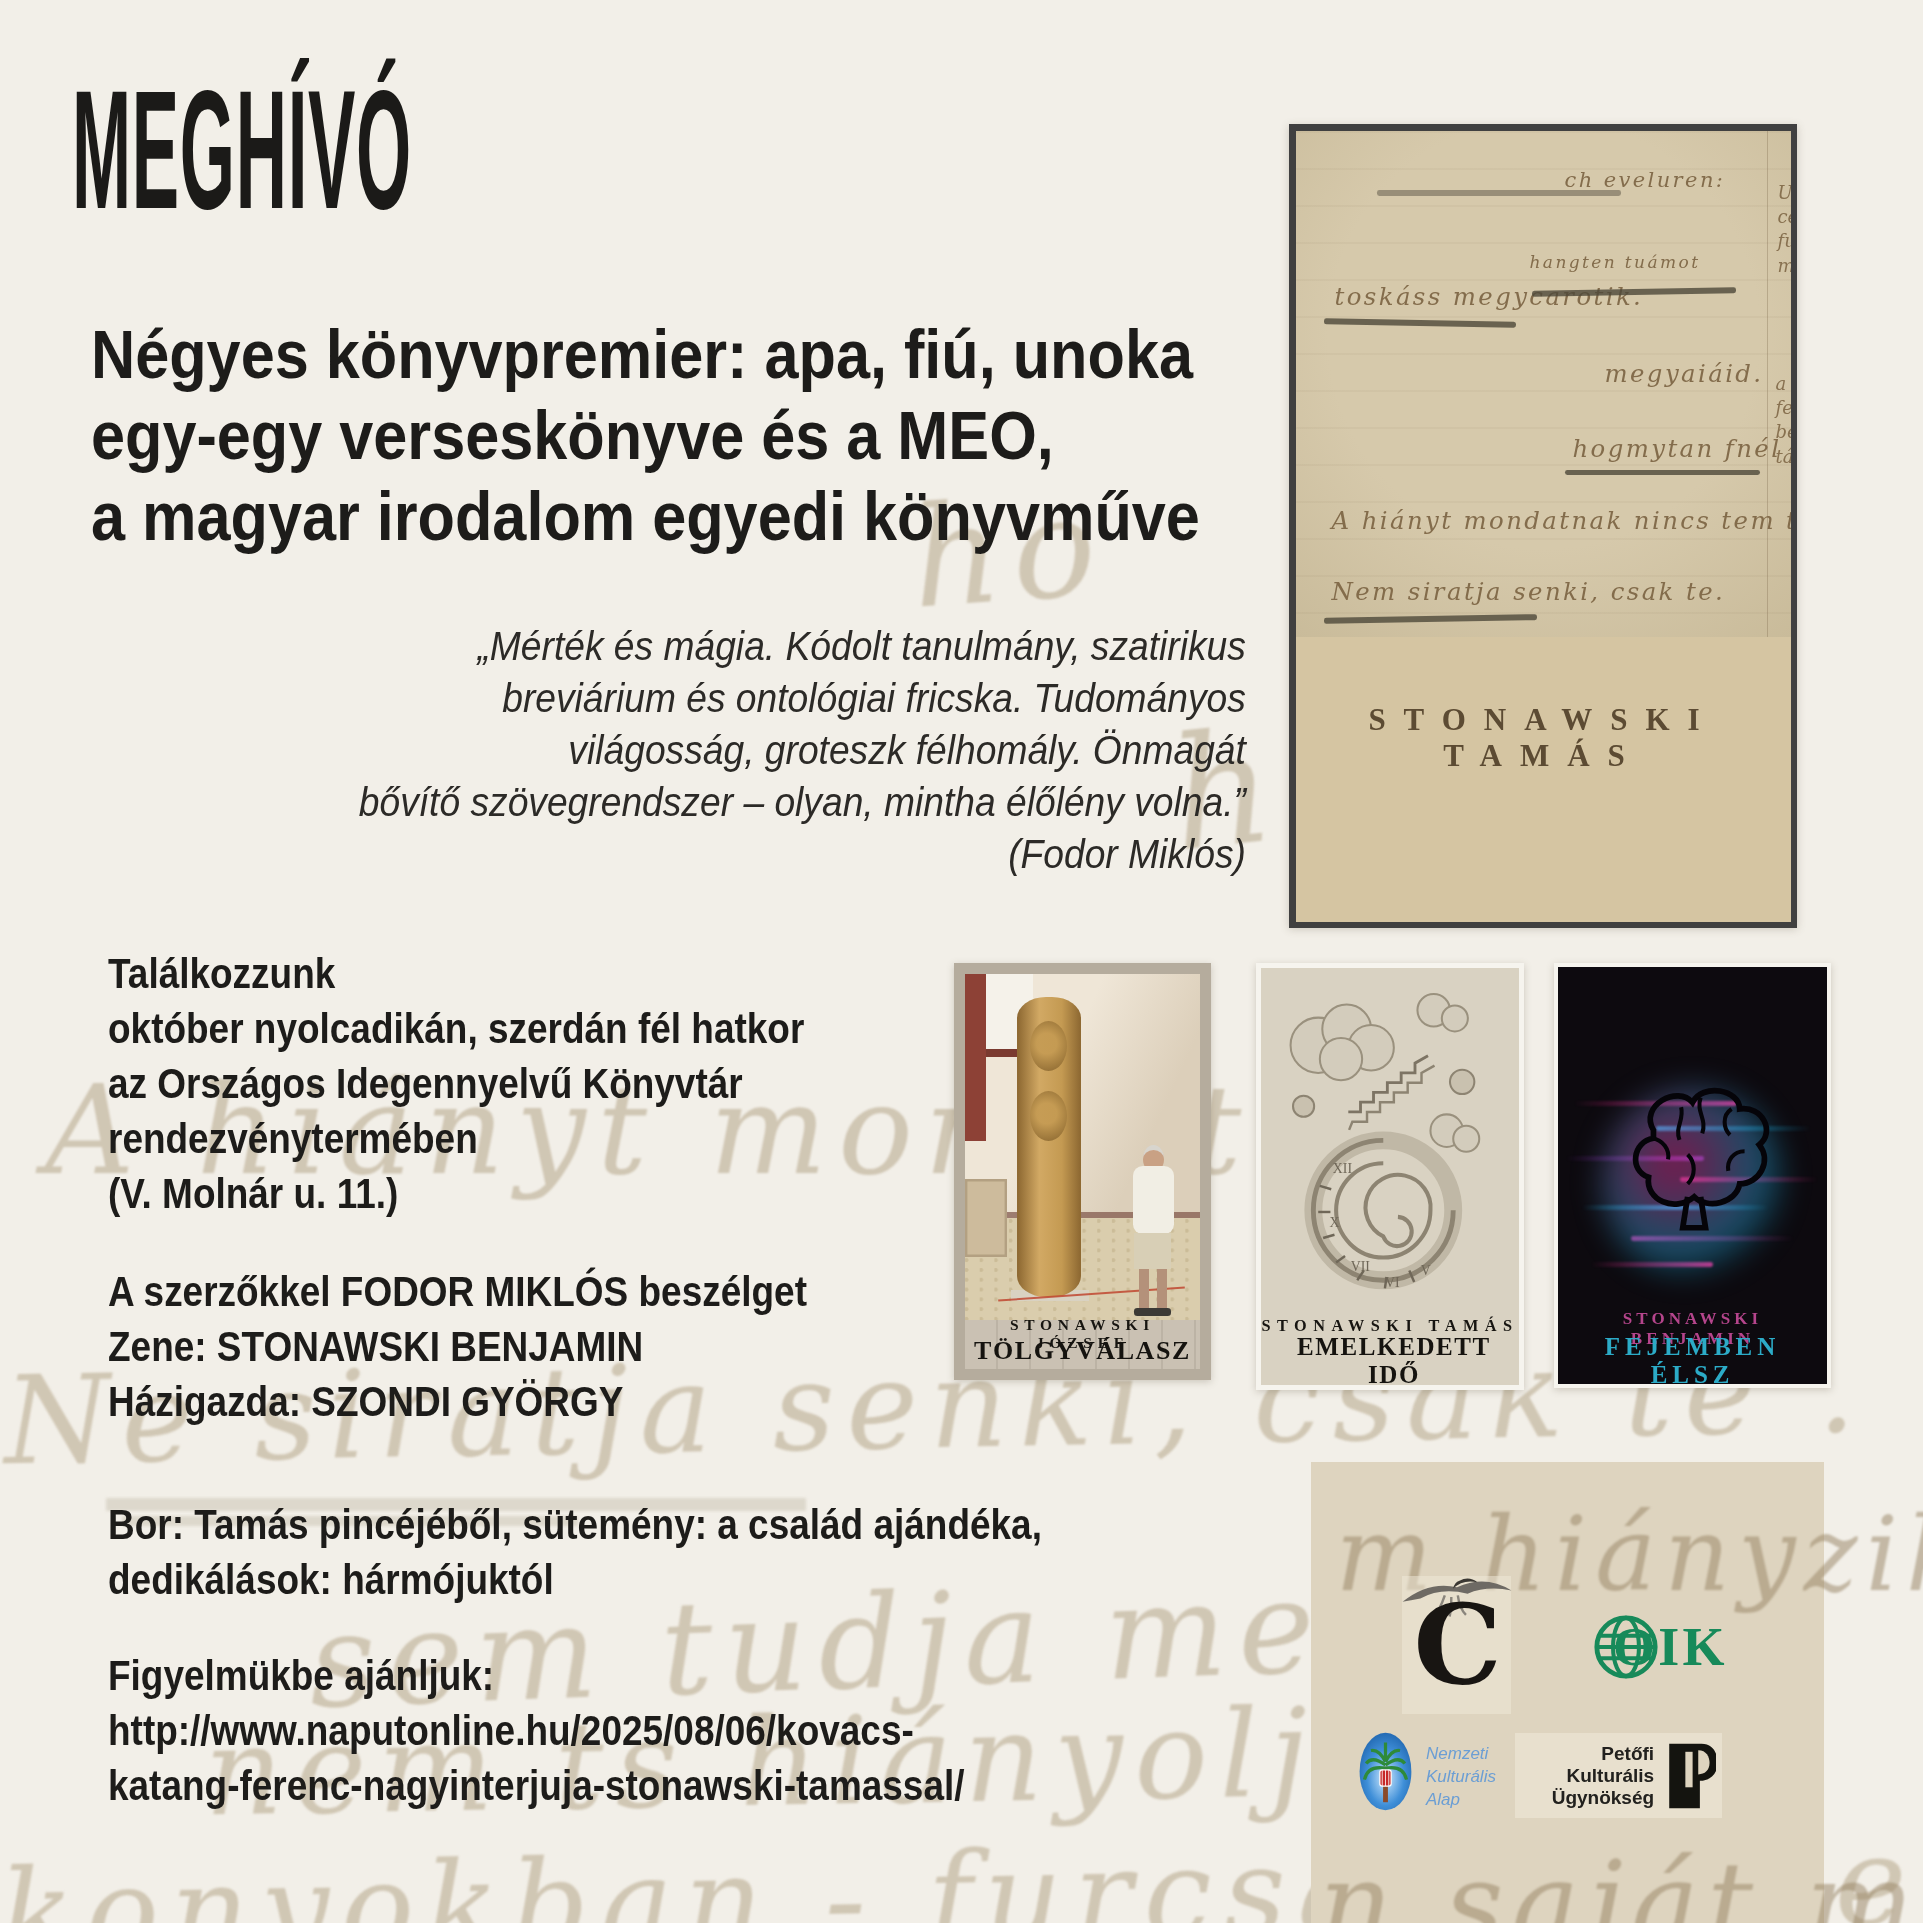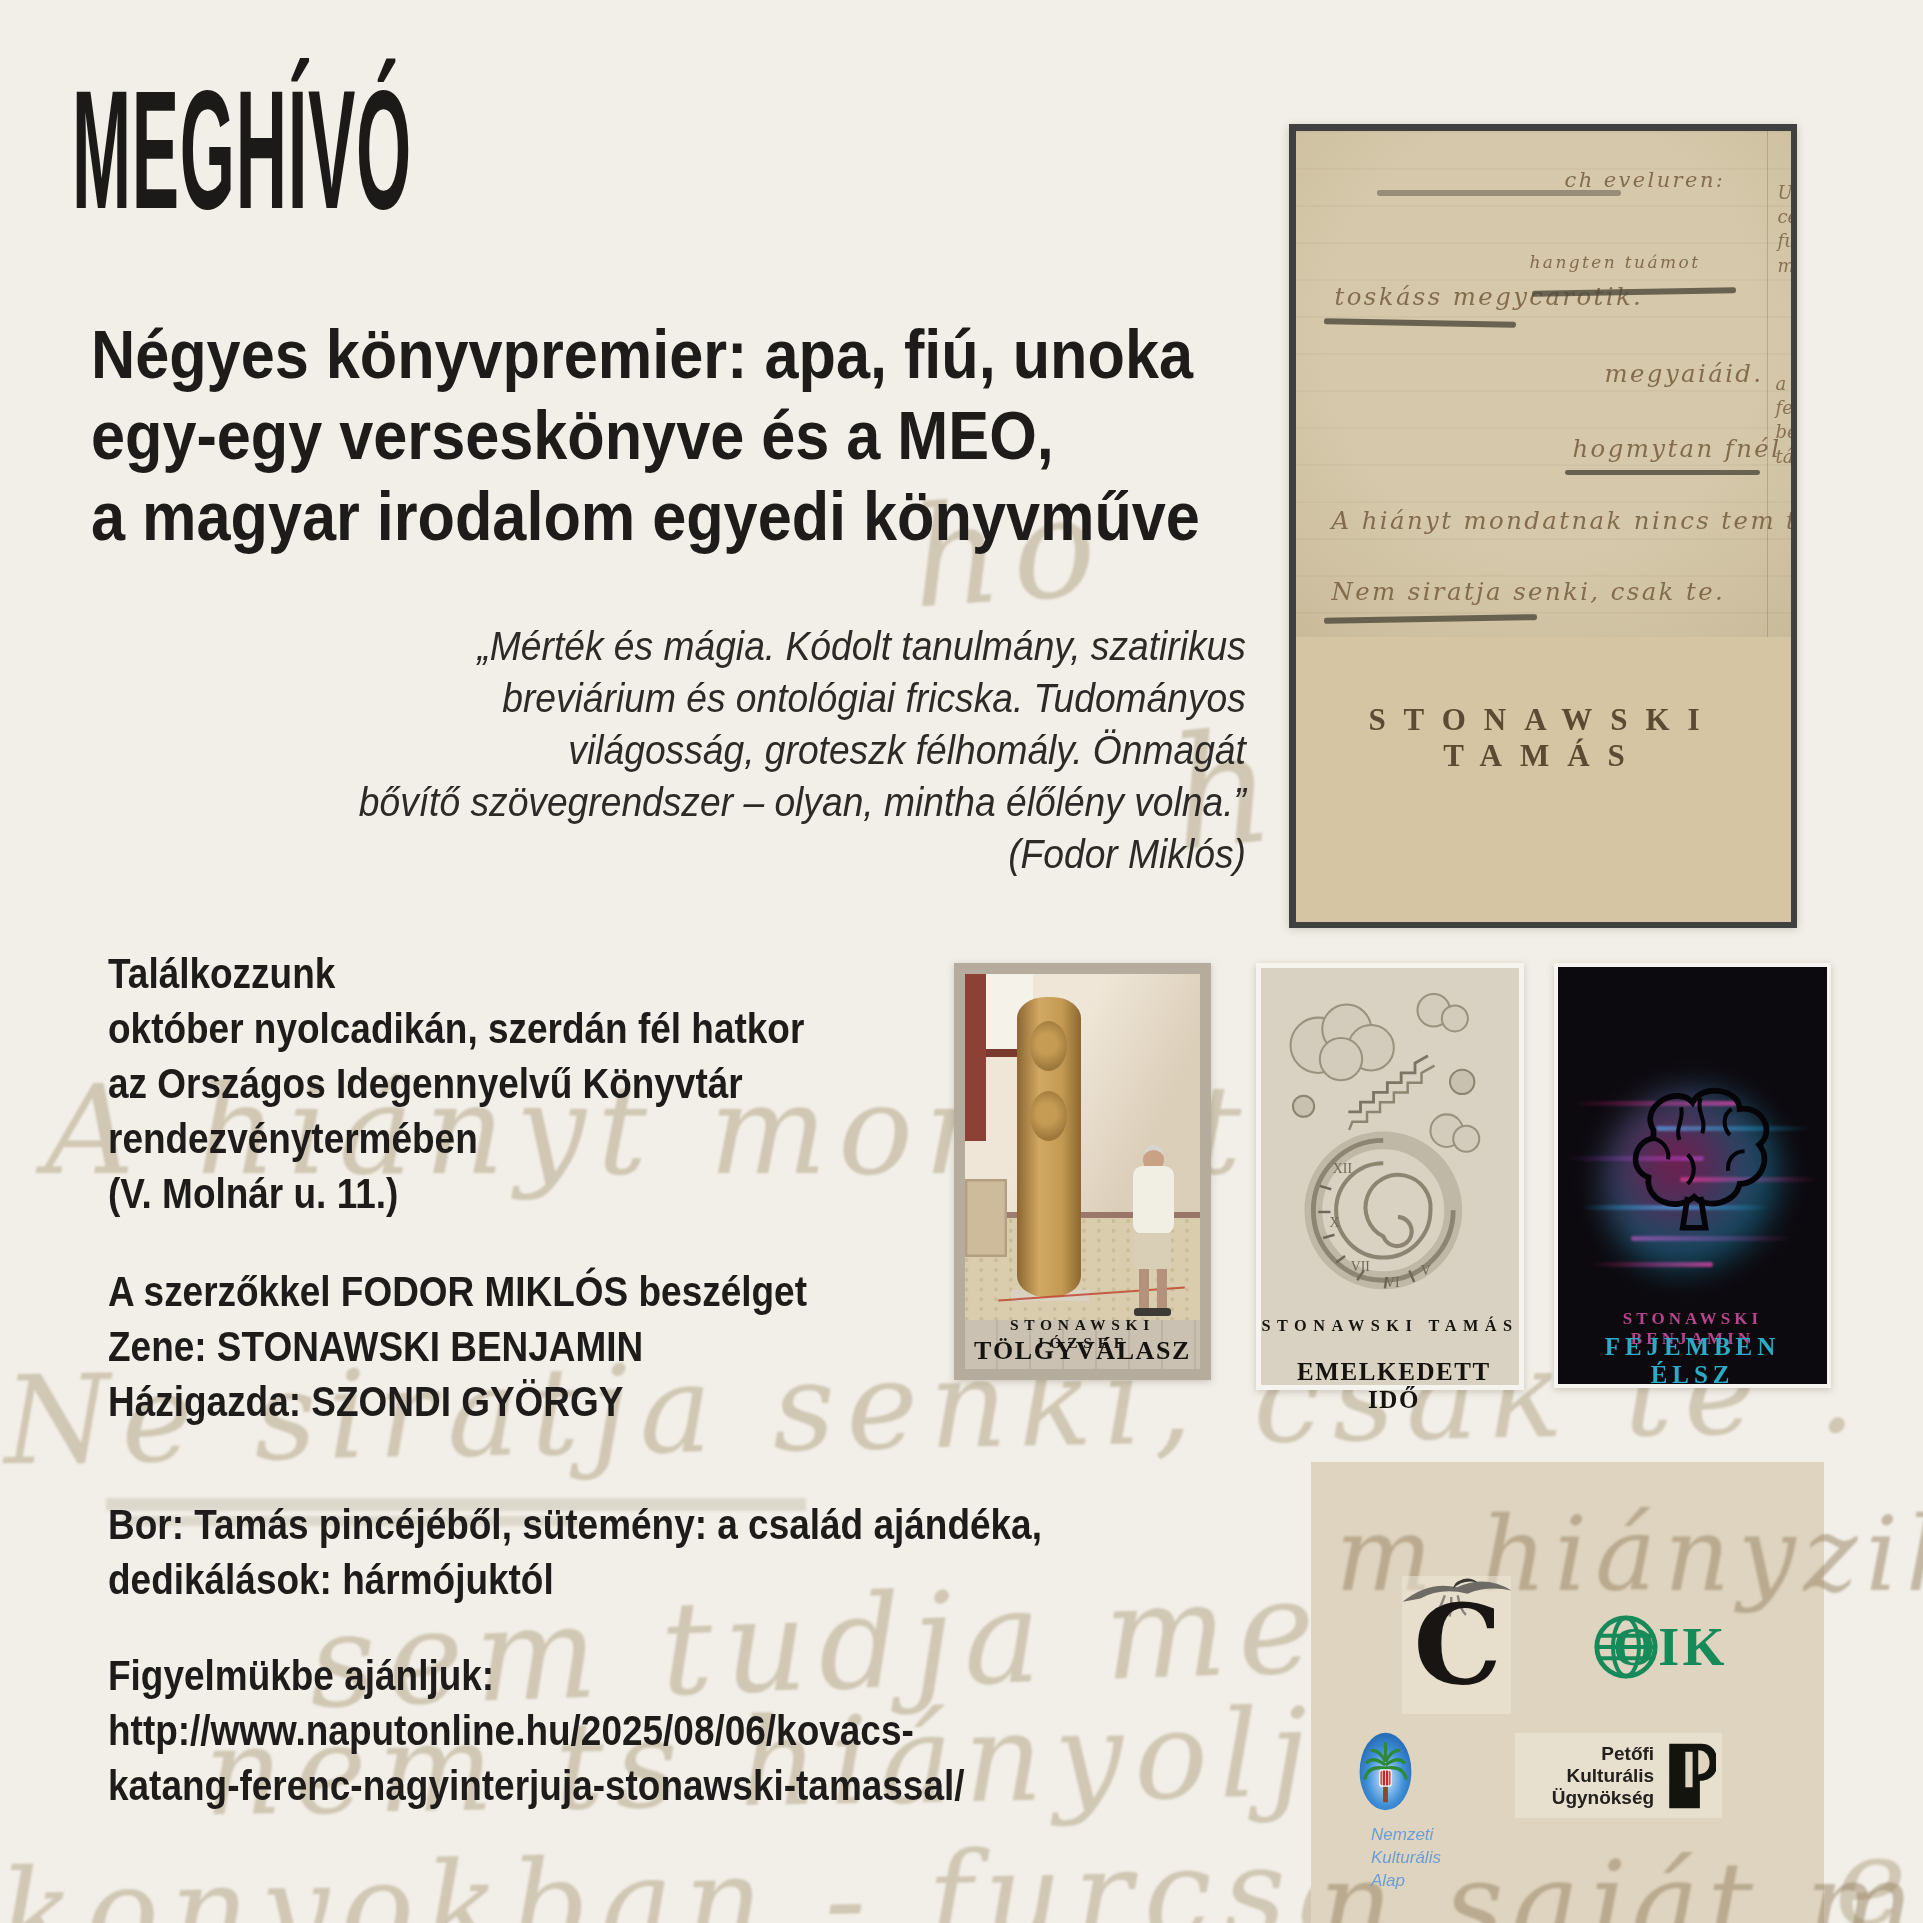--- a/index.html
+++ b/index.html
@@ -97,36 +97,36 @@
   .c1 .shirt{position:absolute;left:168px;top:192px;width:41px;height:68px;border-radius:9.8px;background:#f1eee4;}
   .c1 .shorts{position:absolute;left:169px;top:259px;width:37px;height:36px;background:#d8cfb6;}
   .c1 .legs{position:absolute;left:174px;top:295px;width:28px;height:41px;
     background:linear-gradient(90deg,#b4917a 0 9.8px,transparent 9.8px 18px,#b4917a 18px 28px);}
   .c1 .shoes{position:absolute;left:169px;top:334px;width:37px;height:8.1px;background:#3c3a36;border-radius:3.3px;}
   .c1 .author{top:342px;font-size:15.5px;}
   .c1 .btitle{top:362px;font-size:26px;}
   
   .c2{left:1256px;width:258px;background:#d9d2c2;border:5.7px solid #f6f4ee;}
   .c2 .author{top:348px;font-size:16.3px;letter-spacing:6.5px;}
-  .c2 .btitle{top:390px;font-size:25px;padding-left:8px;}
+  .c2 .btitle{top:365px;font-size:25px;padding-left:8px;}
   
   .c3{left:1554px;width:269px;background:#0d0a0f;border:4.1px solid #f6f4ee;}
   .glitch{position:absolute;height:4.9px;border-radius:2.4px;filter:blur(0.8px);}
   .c3 .author{top:342px;color:#b5458c;font-size:17px;letter-spacing:4.1px;}
   .c3 .btitle{top:366px;color:#2cabc7;font-size:25px;letter-spacing:4.9px;}
   
   .panel{left:1311px;top:1462px;width:513px;height:462px;background:#ded4bf;}
   .panel .hw{letter-spacing:8.1px;color:rgba(150,130,98,.5);}
   .cedrus{position:absolute;left:91px;top:114px;width:109px;height:138px;background:rgba(240,233,218,.5);}
   .cedrus .cletter{position:absolute;left:11.4px;top:13px;font-family:"DejaVu Serif",serif;
     font-size:111px;line-height:111px;font-weight:700;color:#181512;}
   .oik{position:absolute;left:281px;top:151px;display:flex;align-items:center;}
   .oik .oiktext{font-family:"Liberation Serif",serif;font-weight:700;font-size:54px;
     color:#178a5a;letter-spacing:3.3px;margin-left:-47px;}
-  .nka{position:absolute;left:47px;top:269px;display:flex;flex-direction:column;}
+  .nka{position:absolute;left:47px;top:269px;display:flex;}
   .nka .nkatext{margin-left:13px;font-size:17px;line-height:23px;color:#6b9ed4;font-style:italic;margin-top:11.4px;}
   .pku{position:absolute;left:204px;top:271px;width:207px;height:85px;background:rgba(240,233,218,.55);
     display:flex;align-items:center;justify-content:flex-end;}
   .pku .pkutext{text-align:right;font-size:19px;line-height:22px;font-weight:700;color:#22211e;}
   .pku svg{margin:0 6.5px 0 11.4px;}
 </style>
 </head>
 <body>
 
 <div class="poster">

